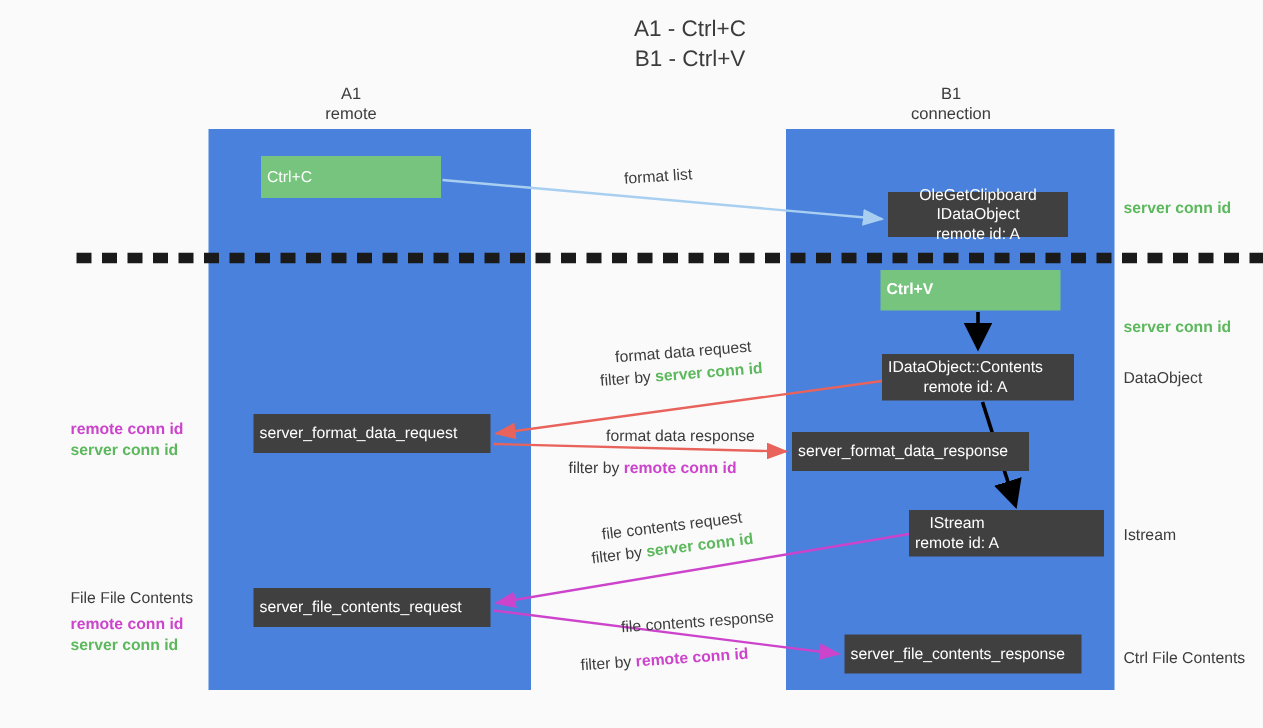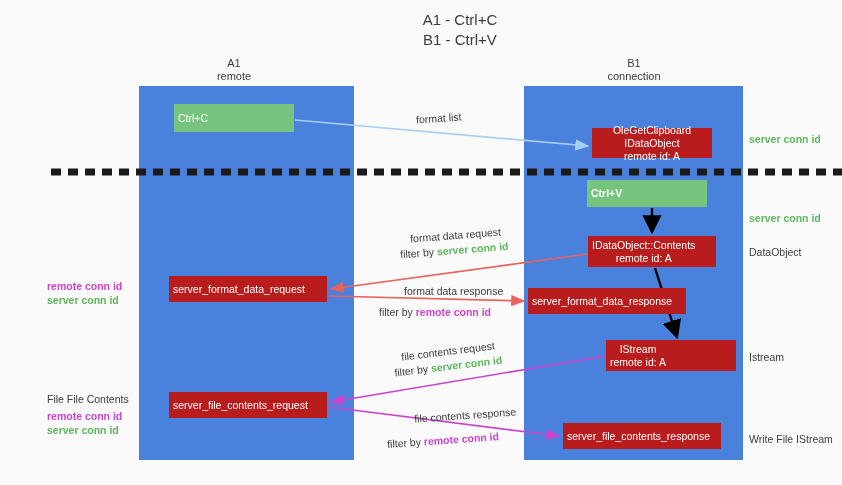--- a/index.html
+++ b/index.html
@@ -31,21 +31,21 @@
   #lane-a1{left:100px;top:86px;width:215px;height:374px;}
   #lane-b1{left:485px;top:86px;width:219px;height:374px;}
 
   
   .box{
     position:absolute;display:flex;align-items:center;
     text-align:center;color:#ffffff;font-size:10.5px;line-height:13px;
     box-sizing:border-box;padding:2px 4px;
   }
   .green{background:#77c47e;}
-  .orange{background:#b91c1c;}
+  .orange{background:#404040;}
 
   #box-ctrlc{left:135px;top:104px;width:120px;height:28px;}
   #box-getclip{left:553px;top:128px;width:120px;height:30px;}
   #box-ctrlv{left:548px;top:180px;width:120px;height:27px;font-weight:bold;}
   #box-getdata{left:549px;top:236px;width:128px;height:31px;}
   #box-fmt-req{left:130px;top:276px;width:158px;height:26px;}
   #box-fmt-res{left:489px;top:288px;width:158px;height:26px;}
   #box-istream{left:567px;top:340px;width:130px;height:31px;}
   #box-file-req{left:130px;top:392px;width:158px;height:26px;}
   #box-file-res{left:524px;top:423px;width:158px;height:26px;}
@@ -178,21 +178,21 @@
   </div>
 
   <div class="box orange" id="box-file-req">
     <span>server_file_contents_request</span>
   </div>
 
   <div class="side green-t" id="sc-1">server conn id</div>
   <div class="side green-t" id="sc-2">server conn id</div>
   <div class="side plain-t" id="lbl-dataobject">DataObject</div>
   <div class="side plain-t" id="lbl-istream">Istream</div>
-  <div class="side plain-t" id="lbl-writefile">Write File IStream</div>
+  <div class="side plain-t" id="lbl-writefile">Ctrl File Contents</div>
 
   <div class="side" id="left-ann-1">
     <div class="pink-t">remote conn id</div>
     <div class="green-t">server conn id</div>
   </div>
 
   <div class="side plain-t" id="lbl-readfile">File File Contents</div>
 
   <div class="side" id="left-ann-2" style="top:409px;">
     <div class="pink-t">remote conn id</div>

